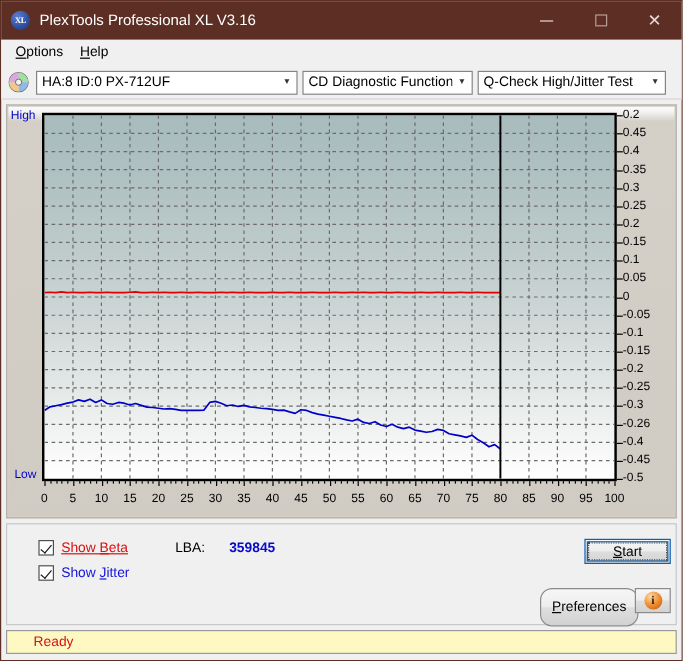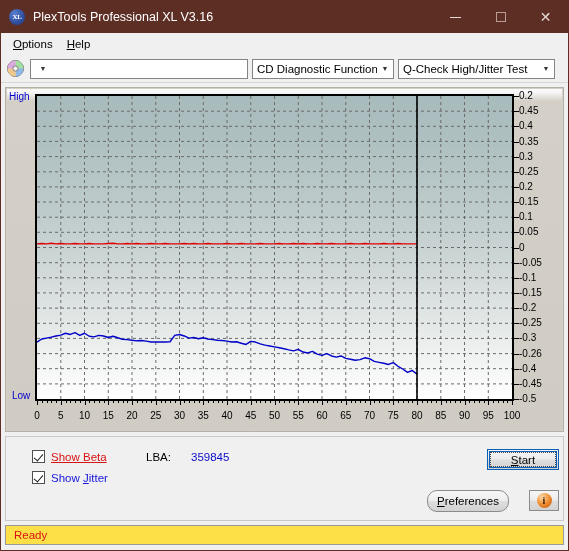--- a/index.html
+++ b/index.html
@@ -197,63 +197,63 @@
     transform: rotate(40deg);
   }
   .lbl-beta { color: #d81212; text-decoration: underline; }
   .lbl-jitter { color: #1414d8; }
   .lba-label {
     position: absolute; left: 140px; top: 14px;
     font-size: 11.5px; color: #000;
   }
   .lba-value {
     position: absolute; left: 185px; top: 14px;
-    font-size: 11.5px; color: #0a0ac8;
+    font-size: 11.5px; color: #0a0ac8; font-weight: bold;
   }
   .btn {
     position: absolute;
     background: linear-gradient(180deg,#f6f6f6 0%, #ededed 48%, #dedede 52%, #d2d2d2 100%);
     border: 1px solid #8b8b8b;
     font-size: 11.5px;
     color: #000;
     display: flex; align-items: center; justify-content: center;
   }
   .btn-start {
     left: 481px; top: 12px; width: 72px; height: 21px;
     border: 1px solid #0b5fb5;
     outline: 1px solid #0b5fb5;
     outline-offset: -3px;
   }
   .btn-start .focus-ring {
     position: absolute; left: 2px; top: 2px; right: 2px; bottom: 2px;
     border: 1px dotted #4a4a4a;
   }
   .btn-prefs {
-    left: 421px; top: 53px; width: 82px; height: 22px; border-radius: 10px;
+    left: 444px; top: 53px; width: 82px; height: 32px; border-radius: 10px;
   }
   .btn-info {
     left: 523px; top: 53px; width: 30px; height: 21px;
   }
   .info-ball {
     width: 15px; height: 15px; border-radius: 50%;
     background: radial-gradient(circle at 35% 28%, #ffd9a8 0%, #f0953c 45%, #d96f17 75%, #b35a10 100%);
     display: flex; align-items: center; justify-content: center;
     color: #3a1f06; font-size: 10px; font-weight: bold;
     font-family: "Liberation Serif", serif;
   }
   u.acc { text-decoration: underline; }
 
   
   .statusbar {
     margin: 4px 4px 4px 4px;
     height: 20px;
-    background: #fde047;
+    background: #fef9c3;
     border: 1px solid #9a9a9a;
     display: flex; align-items: center;
-    padding-left: 8px;
+    padding-left: 22px;
     font-size: 11.5px;
     color: #d81212;
     flex: 0 0 auto;
   }
 </style>
 </head>
 <body>
 
 <div class="window">
 
@@ -282,20 +282,21 @@
     <svg class="disc-icon" viewBox="0 0 17 17">
       <circle cx="8.5" cy="8.5" r="8" fill="#d9d9d9" stroke="#6a6a6a" stroke-width="1"></circle>
       <path d="M8.5 0.5 A8 8 0 0 1 16.5 8.5 L8.5 8.5 Z" fill="#9fe0a0"></path>
       <path d="M16.5 8.5 A8 8 0 0 1 8.5 16.5 L8.5 8.5 Z" fill="#8fb9e8"></path>
       <path d="M8.5 16.5 A8 8 0 0 1 0.5 8.5 L8.5 8.5 Z" fill="#f0c98a"></path>
       <path d="M0.5 8.5 A8 8 0 0 1 8.5 0.5 L8.5 8.5 Z" fill="#d9a8de"></path>
       <circle cx="8.5" cy="8.5" r="2.6" fill="#f2f2f2" stroke="#6a6a6a" stroke-width="0.8"></circle>
     </svg>
 
     <div class="combo combo-drive">
+      <span class="cval">HA:8 ID:0  PX-712UF</span>
       <span class="carrow">▼</span>
     </div>
     <div class="combo combo-func">
       <span class="cval">CD Diagnostic Functions</span>
       <span class="carrow">▼</span>
     </div>
     <div class="combo combo-test">
       <span class="cval">Q-Check High/Jitter Test</span>
       <span class="carrow">▼</span>
     </div>

